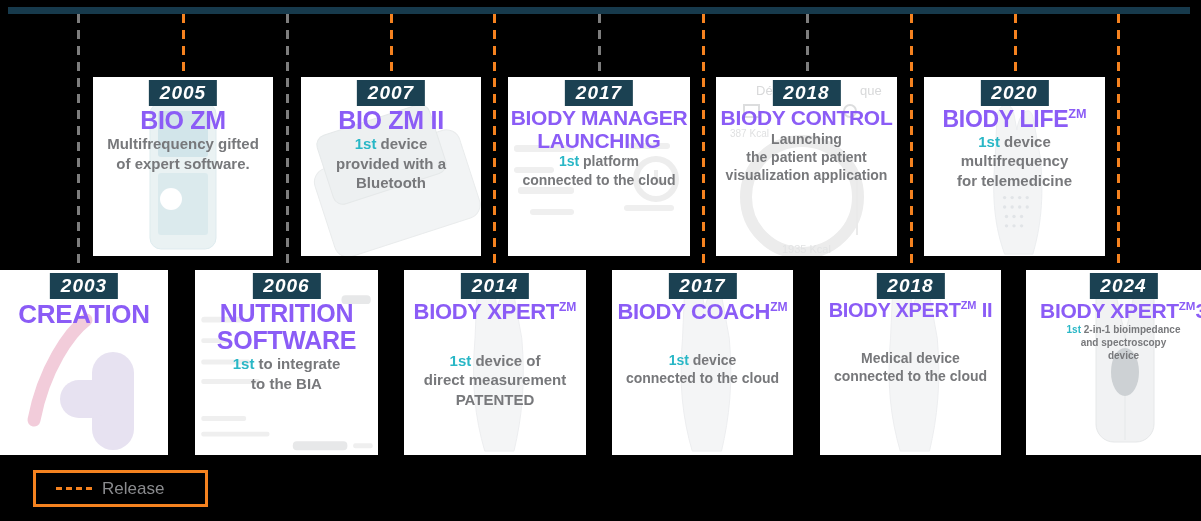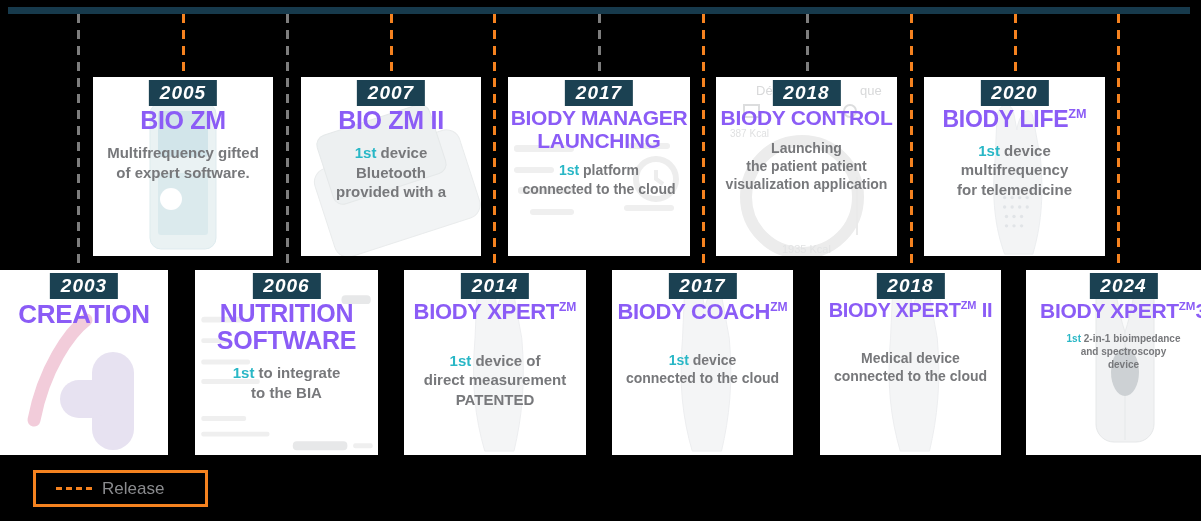--- a/index.html
+++ b/index.html
@@ -9,21 +9,21 @@
   .vline{position:absolute;top:14px;width:3px;z-index:1;}
   .vline.gray{background:repeating-linear-gradient(to bottom,#7D7D7D 0 9px,transparent 9px 16px);}
   .vline.orange{background:repeating-linear-gradient(to bottom,#F5821F 0 9px,transparent 9px 16px);}
   .card{position:absolute;background:#fff;z-index:2;overflow:hidden;text-align:center;}
   .card .art{position:absolute;inset:0;z-index:0;pointer-events:none;}
   .card .content{position:relative;z-index:1;}
   .badge{position:absolute;top:3px;left:50%;transform:translateX(-50%);background:#1B4152;color:#fff;
          font-weight:bold;font-size:19px;letter-spacing:1px;padding:2px 11px;z-index:2;white-space:nowrap;font-style:italic;}
   .title{color:#8b5cf6;font-weight:bold;line-height:1.08;margin:30px 2px 0 2px;letter-spacing:-0.3px;white-space:nowrap;}
   .title .sup{font-size:0.55em;vertical-align:super;letter-spacing:0;text-align:center;}
-  .desc{color:#77787B;font-weight:bold;margin-top:9px;line-height:1.3;}
+  .desc{color:#77787B;font-weight:bold;line-height:1.3;}
   .desc.spaced{margin-top:27px;}
   .desc .line{white-space:nowrap;}
   .desc .hl{color:#29B7C6;}
   .legend{position:absolute;left:33px;top:470px;width:149px;height:31px;border:3px solid #F5821F;
           display:flex;align-items:center;gap:10px;padding-left:20px;z-index:3;}
   .legend .dash-sample{width:36px;border-top:3px dashed #F5821F;}
   .legend .legend-label{color:#8A8B8E;font-size:17px;}
 </style>
 </head>
 <body>
@@ -111,22 +111,22 @@
    <rect x="32" y="40" width="118" height="72" rx="10" fill="#E9EDEE" stroke="#DFE3E4"></rect>
             </g>
           </svg></div>
     <div class="badge">2007</div>
     <div class="content">
       <div class="title" style="font-size: 25px;">
             <div><span>BIO ZM II</span></div>
           </div>
       <div class="desc" style="font-size: 15px;">
             <div class="line"><span class="hl">1st</span><span> device</span></div>
+            <div class="line"><span>provided with a</span></div>
             <div class="line"><span>Bluetooth</span></div>
-            <div class="line"><span>provided with a</span></div>
           </div>
     </div>
   </div>
       <div class="card" style="left: 404px; top: 270px; width: 182px; height: 185px;">
     <div class="art"><svg width="100%" height="100%" viewBox="0 0 181 190">
    <path d="M72 24 C76 10 88 10 90 24 L93 40 C95 24 106 12 110 26 L118 70 C122 116 118 152 110 186 L80 186 C70 152 66 116 70 70 Z" fill="#F4F5F6" stroke="#ECEEF0"></path>
           </svg></div>
     <div class="badge">2014</div>
     <div class="content">
       <div class="title" style="font-size: 22px;">

